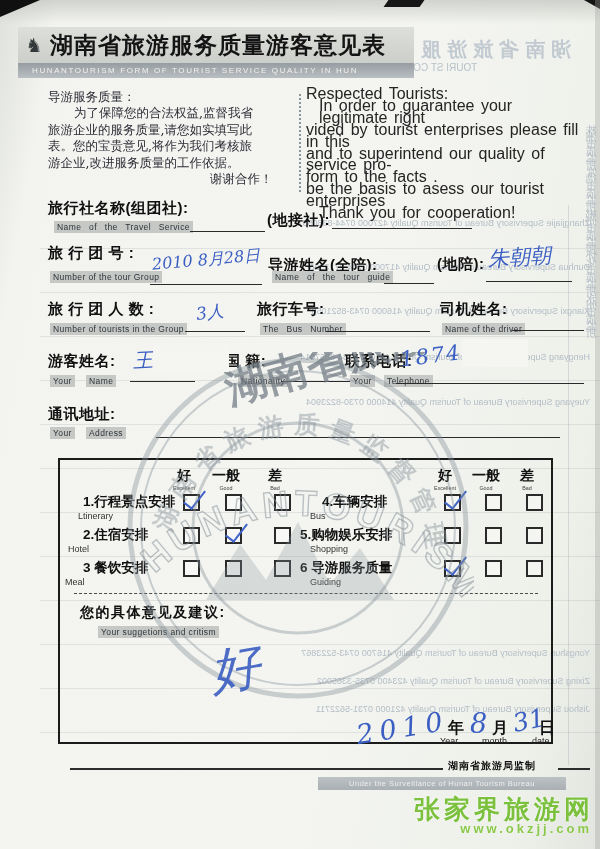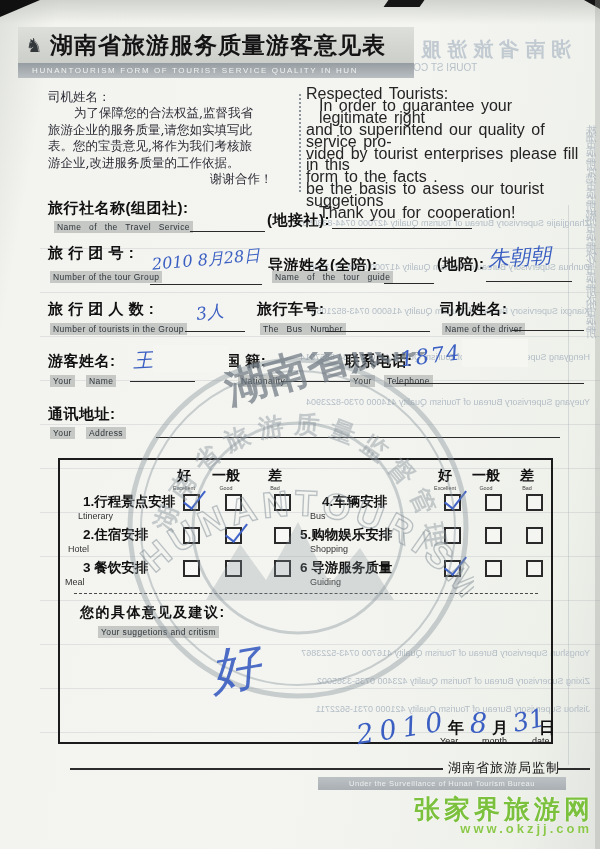--- a/index.html
+++ b/index.html
@@ -50,21 +50,21 @@
     border-right:2.2px solid #3f63c8;border-bottom:2.2px solid #3f63c8;transform:rotate(38deg);}
   .rlabel{font-weight:bold;font-size:13.5px;white-space:nowrap;color:#101010;}
   .rsub{font-size:9px;color:#333;text-align:left;width:110px;}
   .dash{border-top:1.6px dashed #4a4a4a;}
   .sugg-label{font-weight:bold;font-size:14px;letter-spacing:1.5px;color:#101010;}
   .scribble{font-size:50px;opacity:.9;transform:rotate(-10deg);}
   .dlabel{font-weight:bold;font-size:16px;color:#101010;}
   .dsub{font-size:9px;color:#222;}
   
   .fl{background:#2c2c2c;height:2px;}
-  .footer-cn{font-weight:normal;font-size:13px;letter-spacing:1px;color:#101010;}
+  .footer-cn{font-weight:bold;font-size:10px;letter-spacing:1px;color:#101010;}
   .footer-en{width:248px;height:13px;line-height:13px;text-align:center;font-size:7.5px;letter-spacing:.5px;
     background:linear-gradient(to bottom,#bcc1c4,#a9afb3);color:#edefee;}
   
   .wm-site{right:6px;top:792px;font-size:26px;font-weight:bold;letter-spacing:4px;color:#7cc13e;
     font-family:"DejaVu Serif",serif;text-shadow:0 0 1px #ffffff,0 0 2px #ffffff;}
   .wm-url{right:8px;top:821px;font-size:13px;font-weight:bold;letter-spacing:3px;color:#8bc84a;text-shadow:0 0 1px #fff;}
   .stamp{left:122px;top:352px;width:352px;height:352px;z-index:4;pointer-events:none;}
 </style>
 </head>
 <body>
@@ -91,35 +91,35 @@
   <div class="abs corner-tr"></div>
   <div class="abs edge-r"></div>
 
   <div class="abs title-bar">
     <span class="horse">♞</span>
     <span class="title">湖南省旅游服务质量游客意见表</span>
   </div>
   <div class="abs subtitle-bar">HUNANTOURISM FORM OF TOURIST SERVICE QUALITY IN HUN</div>
 
   <div class="abs intro-cn">
-    <div>司机姓名：</div>
+    <div>导游服务质量：</div>
     <div class="ind">为了保障您的合法权益,监督我省</div>
     <div>旅游企业的服务质量,请您如实填写此</div>
     <div>表。您的宝贵意见,将作为我们考核旅</div>
     <div>游企业,改进服务质量的工作依据。</div>
     <div class="close">谢谢合作！</div>
   </div>
   <div class="abs divider"></div>
   <div class="abs intro-en">
     <div>Respected Tourists:</div>
     <div class="ind">In order to guarantee your legitimate right</div>
+    <div>vided by tourist enterprises please fill in this</div>
     <div>and to superintend our quality of service pro-</div>
-    <div>vided by tourist enterprises please fill in this</div>
     <div>form to the facts .</div>
-    <div>be the basis to asess our tourist suggetions</div>
+    <div>be the basis to asess our tourist enterprises</div>
     <div class="ind">Thank you for cooperation!</div>
   </div>
 
   <span class="abs flabel" style="left:48px;top:199px">旅行社名称(组团社):</span>
   <span class="abs fsub ws" style="left:54px;top:221px">Name of the Travel Service</span>
   <div class="abs fline" style="left:190px;top:230px;width:75px"></div>
   <span class="abs flabel" style="left:267px;top:211px">(地接社):</span>
   <div class="abs fline" style="left:332px;top:227px;width:140px"></div>
 
   <span class="abs flabel" style="left:48px;top:244px">旅 行 团 号 :</span>

